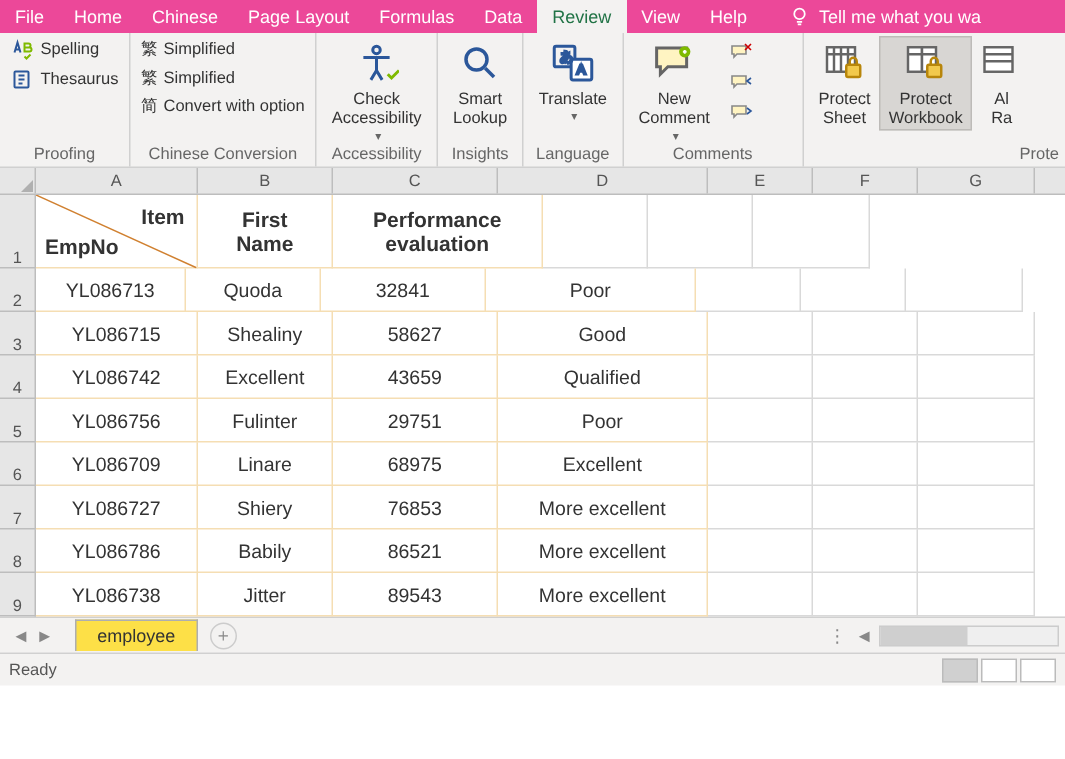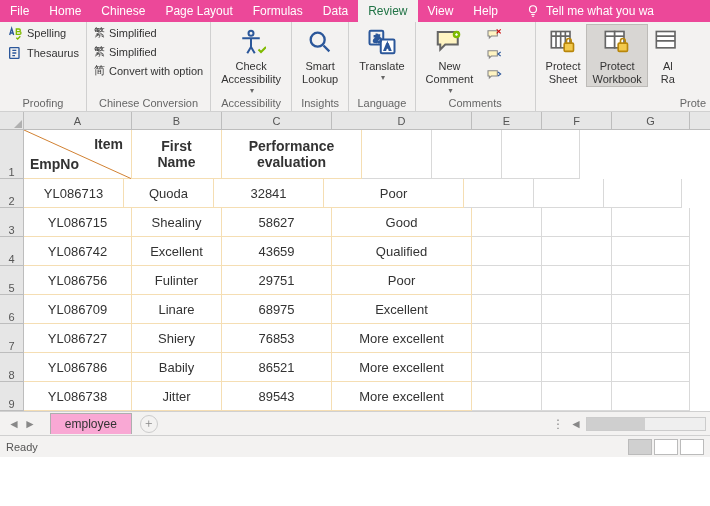--- a/index.html
+++ b/index.html
@@ -42,21 +42,21 @@
 .cell.plain { border-right-color: #d9d9d9; border-bottom-color: #d9d9d9; }
 .hdrcell { font-weight: bold; font-size: 14px; }
 .diagcell { position: relative; justify-content: flex-start; }
 .diag-item { position: absolute; top: 6px; right: 8px; font-weight: bold; }
 .diag-emp { position: absolute; bottom: 6px; left: 6px; font-weight: bold; }
 .diag-line { position: absolute; inset: 0; }
 
 
 .sheetbar { display: flex; align-items: center; border-top: 1px solid #d0d0d0; background: #f3f2f1; height: 24px; font-size: 12px; }
 .sheetbar .nav { display: flex; gap: 4px; padding: 0 8px; color: #888; }
-.sheet-tab { background: #f9a8d4; border: 1px solid #aeaeae; border-bottom: none; padding: 3px 14px; margin-left: 6px; }
+.sheet-tab { background: #fde047; border: 1px solid #aeaeae; border-bottom: none; padding: 3px 14px; margin-left: 6px; }
 .addsheet { margin-left: 8px; color: #888; width: 18px; height: 18px; border: 1px solid #ccc; border-radius: 9px; display: flex; align-items: center; justify-content: center; }
 .hscroll { flex: 1; display: flex; justify-content: flex-end; align-items: center; padding-right: 4px; }
 .scrollbar { width: 120px; height: 14px; background: #efefef; border: 1px solid #ccc; position: relative; }
 .scrollbar .thumb { position: absolute; left: 0; top: 0; bottom: 0; width: 58px; background: #cfcfcf; }
 
 
 .status { display: flex; align-items: center; justify-content: space-between; background: #f3f2f1; border-top: 1px solid #d0d0d0; height: 22px; padding: 0 6px; font-size: 11px; color: #555; }
 .viewbtns { display: flex; gap: 2px; align-items: center; }
 .viewbtns .vb { width: 24px; height: 16px; border: 1px solid #bbb; background: #fff; }
 </style>

